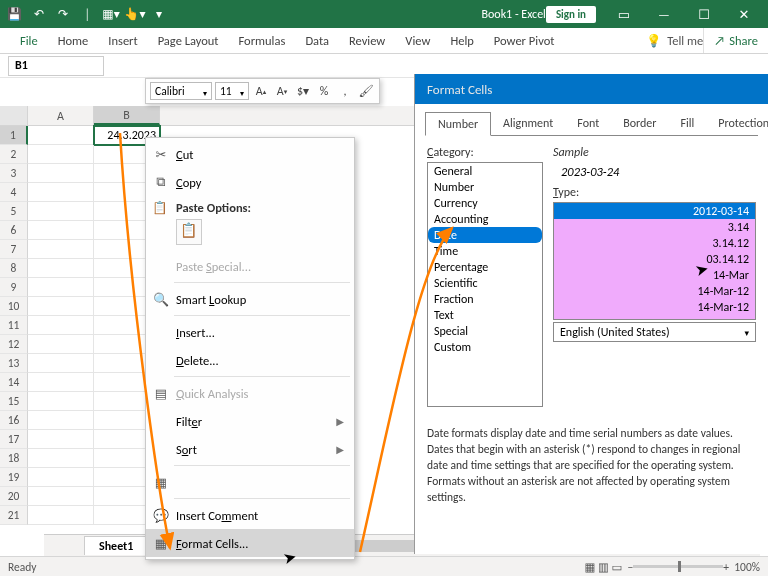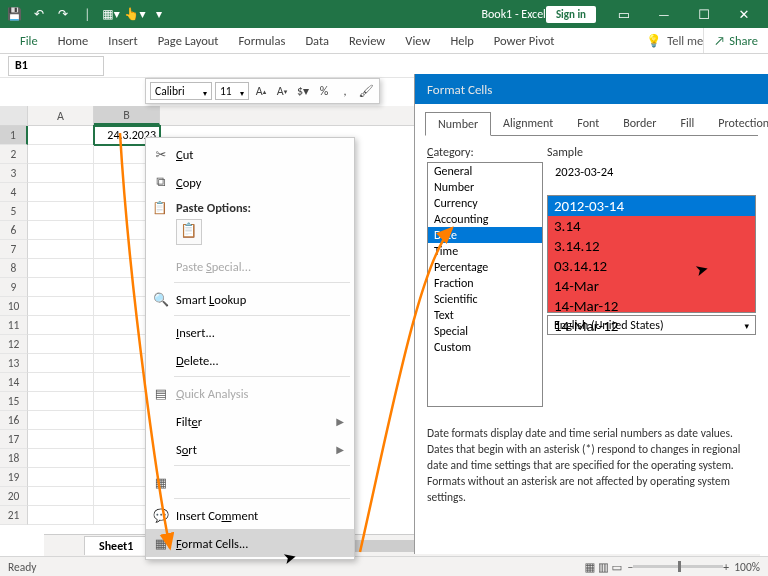--- a/index.html
+++ b/index.html
@@ -68,31 +68,31 @@
 .ctxmenu .pi::after{content:'📋';position:absolute;left:3px;top:2px;font-size:14px;}
 .ctxmenu .mi .ul { text-decoration:underline;}
 
 
 .fcdialog { position:absolute; left:414px; top:74px; right:0; height:480px; background:#fff; border-left:1px solid #999; z-index:20; font-size:12px;}
 .fcdialog .titlebar2 { height:30px; background:#0173c7; color:#e5e5e5; display:flex; align-items:center; padding:0 12px; font-size:13px;}
 .fcdialog .tabs { display:flex; padding:8px 10px 0 10px; gap:0;}
 .fcdialog .tabs .t { padding:4px 12px; font-size:12px; color:#444; cursor:pointer;}
 .fcdialog .tabs .t.active { border:1px solid #888; border-bottom:1px solid #fff; background:#fff; position:relative; z-index:1;}
 .fcdialog .tabline { border-top:1px solid #888; margin:0 10px; position:relative; top:-1px;}
-.fcdialog .body { padding:8px 12px; display:flex; gap:4px;}
+.fcdialog .body { padding:8px 12px; display:flex; gap:10px;}
 .fcdialog .catcol { width:116px;}
 .fcdialog .lbl { font-size:12px; margin-bottom:3px; color:#333; }
 .fcdialog .lbl .ul { text-decoration:underline; }
 .fcdialog .catlist { border:1px solid #888; height:245px; background:#fff; font-size:12px; overflow:hidden;}
 .fcdialog .catlist .ci { padding:1px 6px; cursor:default;}
-.fcdialog .catlist .ci.sel { background:#0078d7; color:#fff;}
+.fcdialog .catlist .ci.sel { background:#0078d7; color:#fff;border-radius:6px;}
 .fcdialog .rightcol { flex:1;}
-.fcdialog .sample { margin-bottom:10px;}
+.fcdialog .sample { font-style:italic;}
 .fcdialog .sampleval { padding:2px 6px 6px 8px; font-size:12.5px;}
-.fcdialog .typelist { border:1px solid #888; height:118px; background:#ef4444; font-size:15px;}
+.fcdialog .typelist { border:1px solid #888; height:118px; background:#f0abfc; font-size:12px;text-align:right;}
 .fcdialog .typelist .ti { padding:1px 6px;}
 .fcdialog .typelist .ti.sel { background:#0078d7; color:#fff;}
 .fcdialog .locale { border:1px solid #888; padding:2px 6px; margin-top:2px; font-size:12px; display:flex; justify-content:space-between; align-items:center;}
 .fcdialog .desc { padding:10px 12px 0 12px; font-size:11.5px; color:#333; line-height:1.4;}
 
 
 .arrow-svg { position:absolute; left:0; top:0; pointer-events:none; z-index:30;}
 
 
 .cursor { position:absolute; font-size:16px; color:#000; z-index:50; transform:rotate(-15deg);}
@@ -356,32 +356,33 @@
     <div class="catcol">
       <div class="lbl"><span class="ul">C</span>ategory:</div>
       <div class="catlist" id="catlist">
           <div class="ci">General</div>
           <div class="ci">Number</div>
           <div class="ci">Currency</div>
           <div class="ci">Accounting</div>
           <div class="ci sel">Date</div>
           <div class="ci">Time</div>
           <div class="ci">Percentage</div>
+          <div class="ci">Scientific</div>
           <div class="ci">Fraction</div>
-          <div class="ci">Scientific</div>
           <div class="ci">Text</div>
           <div class="ci">Special</div>
           <div class="ci">Custom</div>
         </div>
     </div>
     <div class="rightcol">
       <div class="sample">
         <div class="lbl">Sample</div>
         <div class="sampleval">2023-03-24</div>
       </div>
+      <div class="lbl"><span class="ul">T</span>ype:</div>
       <div class="typelist" id="typelist">
           <div class="ti sel">2012-03-14</div>
           <div class="ti">3.14</div>
           <div class="ti">3.14.12</div>
           <div class="ti">03.14.12</div>
           <div class="ti">14-Mar</div>
           <div class="ti">14-Mar-12</div>
           <div class="ti">14-Mar-12</div>
         </div>
       <div class="locale">

